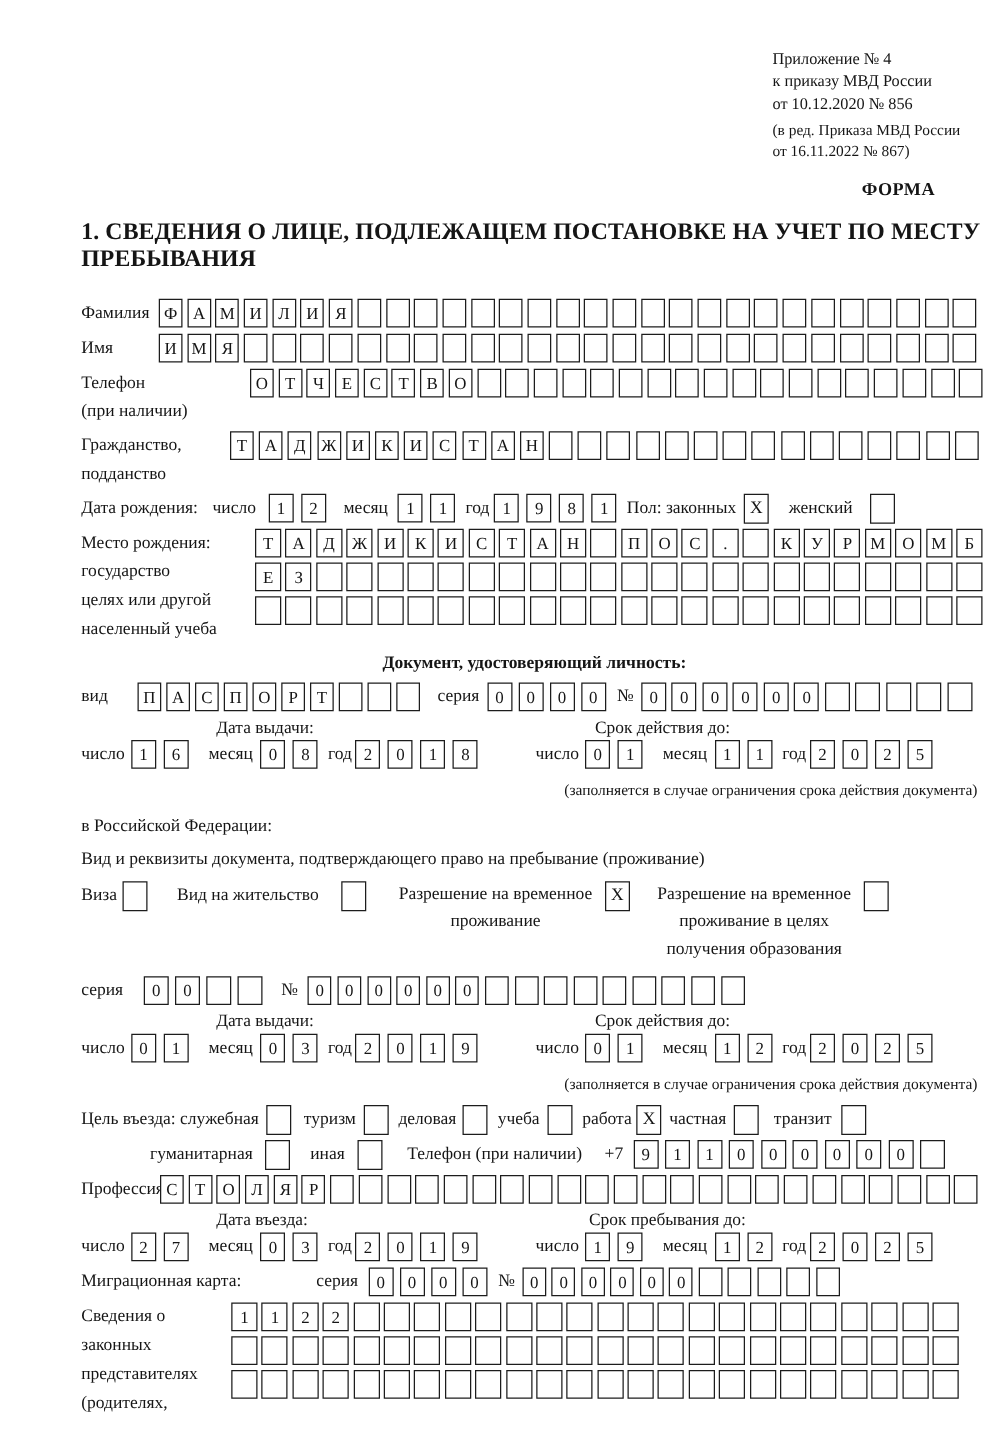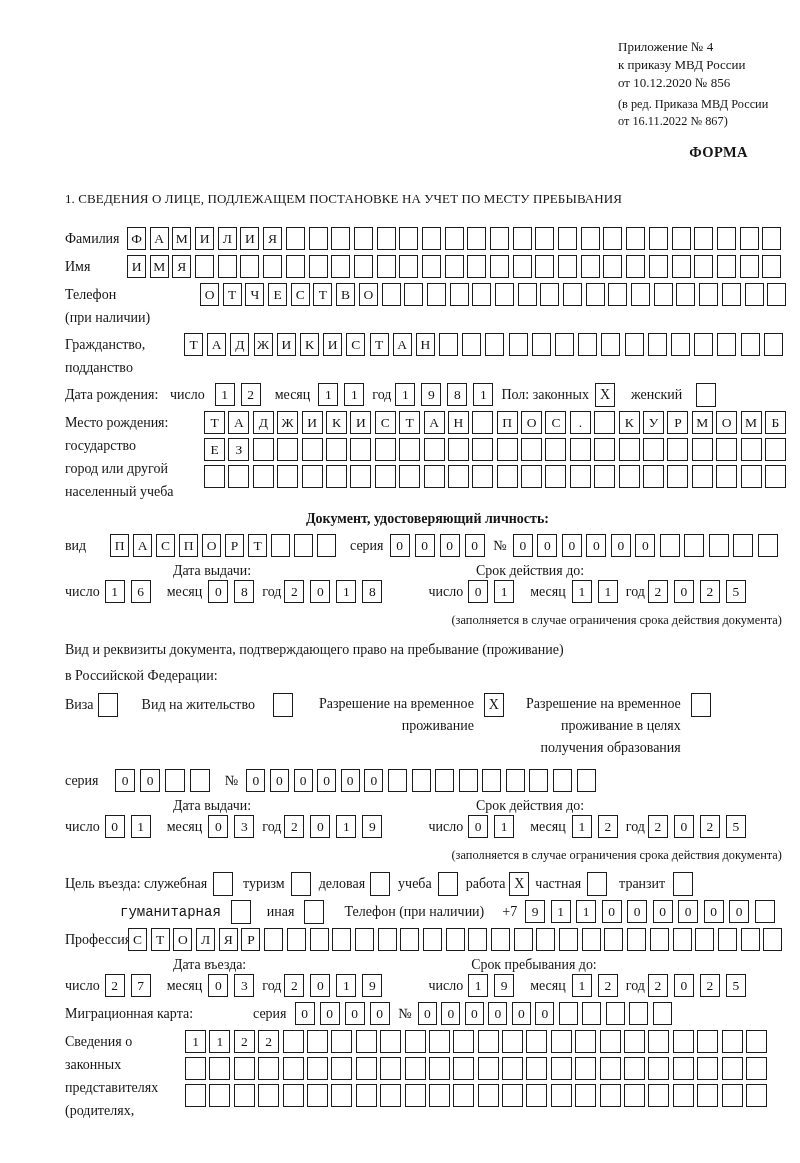--- a/index.html
+++ b/index.html
@@ -7,32 +7,32 @@
         font-family:"Liberation Serif","DejaVu Serif",serif;color:#151515;
         padding:38px 10px 0 65px;box-sizing:border-box;}
   .refblock{margin-left:553px;font-size:13px;line-height:18px;}
   .refblock .ref2{font-size:12.3px;line-height:17px;}
   .refblock .ref2.first{margin-top:4px;}
   .forma{width:715px;text-align:right;font-weight:bold;font-size:14.5px;
          letter-spacing:.4px;margin-top:14px;padding-right:32px;box-sizing:border-box;}
   .title{width:735px;text-align:center;font-weight:bold;font-size:15.2px;
          line-height:24px;margin-top:16px;letter-spacing:.2px;}
   .blank-line{display:inline-block;width:62px;height:13px;border-bottom:2px solid #2a2a2a;margin-left:10px;}
-  .section{font-weight:normal;font-size:13px;margin-top:30px;letter-spacing:.1px;}
+  .section{font-weight:bold;font-size:19px;margin-top:14px;letter-spacing:.1px;}
   .rows{margin-top:20px;}
   .row{display:flex;align-items:flex-start;margin-bottom:4px;font-size:14px;}
   .row.center{justify-content:center;font-weight:bold;margin-bottom:3px;}
   .row.right{justify-content:flex-end;padding-right:8px;}
   .row.note{font-size:12.4px;line-height:15px;margin-bottom:5px;}
   .row.hdr{margin-bottom:1px;}
   .row.hdr .label{line-height:17px;font-size:13.9px;}
   .mt2{margin-top:2px;} .mt4{margin-top:4px;} .mt6{margin-top:6px;} .mb10{margin-bottom:10px;}
   .label{white-space:pre;line-height:24px;flex:0 0 auto;}
   .mlabel{line-height:23px;flex:0 0 auto;}
-  .mlabel.ctr{text-align:right;line-height:22px;}
+  .mlabel.ctr{text-align:center;line-height:22px;}
   .cells{display:inline-flex;flex:0 0 auto;}
   .cell{box-sizing:border-box;flex:0 0 auto;height:23px;border:1.7px solid #1c1c1c;
         display:inline-flex;align-items:center;justify-content:center;
         font-size:13.5px;background:#fff;}
   .cb{box-sizing:border-box;flex:0 0 auto;width:20px;height:24px;border:1.7px solid #1c1c1c;
       display:inline-flex;align-items:center;justify-content:center;font-size:14px;background:#fff;}
   .gap{flex:0 0 auto;height:1px;}
   .col{display:flex;flex-direction:column;flex:0 0 auto;}
   .col .cells{margin-bottom:4px;}
 </style>
@@ -207,21 +207,21 @@
         </span>
         <span class="label" style="margin-right: 6px;">Пол: законных</span>
         <span class="cb" style="margin-right: 16px;">X</span>
         <span class="label" style="margin-right: 14px;">женский</span>
         <span class="cb"></span>
       </div>
       <div class="row mt2">
         <div class="mlabel" style="width: 139px;">
           <div>Место рождения:</div>
           <div>государство</div>
-          <div>город или другой</div>
+          <div>целях или другой</div>
           <div>населенный учеба</div>
         </div>
         <div class="col">
           <span class="cells">
             <span class="cell" style="width: 21px; margin-right: 3.4px;">Т</span>
             <span class="cell" style="width: 21px; margin-right: 3.4px;">А</span>
             <span class="cell" style="width: 21px; margin-right: 3.4px;">Д</span>
             <span class="cell" style="width: 21px; margin-right: 3.4px;">Ж</span>
             <span class="cell" style="width: 21px; margin-right: 3.4px;">И</span>
             <span class="cell" style="width: 21px; margin-right: 3.4px;">К</span>
@@ -378,22 +378,22 @@
           <span class="cell" style="width: 20px; margin-right: 6px;">0</span>
           <span class="cell" style="width: 20px; margin-right: 6px;">2</span>
           <span class="cell" style="width: 20px; margin-right: 6px;">5</span>
         </span>
       </div>
       <div class="row right note">
         <span class="label">(заполняется в случае ограничения срока действия документа)</span>
       </div>
       <div class="row mt2">
         <div class="mlabel" style="line-height: 26px;">
+          <div>в Российской Федерации:</div>
           <div>Вид и реквизиты документа, подтверждающего право на пребывание (проживание)</div>
-          <div>в Российской Федерации:</div>
         </div>
       </div>
       <div class="row mb10">
         <span class="label" style="margin-right: 4px;">Виза</span>
         <span class="cb" style="margin-right: 24px;"></span>
         <span class="label" style="margin-right: 18px;">Вид на жительство</span>
         <span class="cb" style="margin-right: 26px;"></span>
         <div class="mlabel ctr" style="margin-right: 10px;">
           <div>Разрешение на временное</div>
           <div>проживание</div>
@@ -490,21 +490,21 @@
         <span class="cb" style="margin-right: 8px;"></span>
         <span class="label" style="margin-right: 4px;">работа</span>
         <span class="cb" style="margin-right: 6px;">X</span>
         <span class="label" style="margin-right: 6px;">частная</span>
         <span class="cb" style="margin-right: 12px;"></span>
         <span class="label" style="margin-right: 8px;">транзит</span>
         <span class="cb"></span>
       </div>
       <div class="row">
         <span class="gap" style="width: 55px;"></span>
-        <span class="label" style="margin-right: 10px; font-family: Liberation Mono, monospace;">гуманитарная</span>
+        <span class="label" style="margin-right: 10px;">гуманитарная</span>
         <span class="cb" style="margin-right: 16px;"></span>
         <span class="label" style="margin-right: 10px;">иная</span>
         <span class="cb" style="margin-right: 20px;"></span>
         <span class="label" style="margin-right: 18px;">Телефон (при наличии)</span>
         <span class="label" style="margin-right: 8px;">+7</span>
         <span class="cells">
           <span class="cell" style="width: 20px; margin-right: 5.5px;">9</span>
           <span class="cell" style="width: 20px; margin-right: 5.5px;">1</span>
           <span class="cell" style="width: 20px; margin-right: 5.5px;">1</span>
           <span class="cell" style="width: 20px; margin-right: 5.5px;">0</span>

